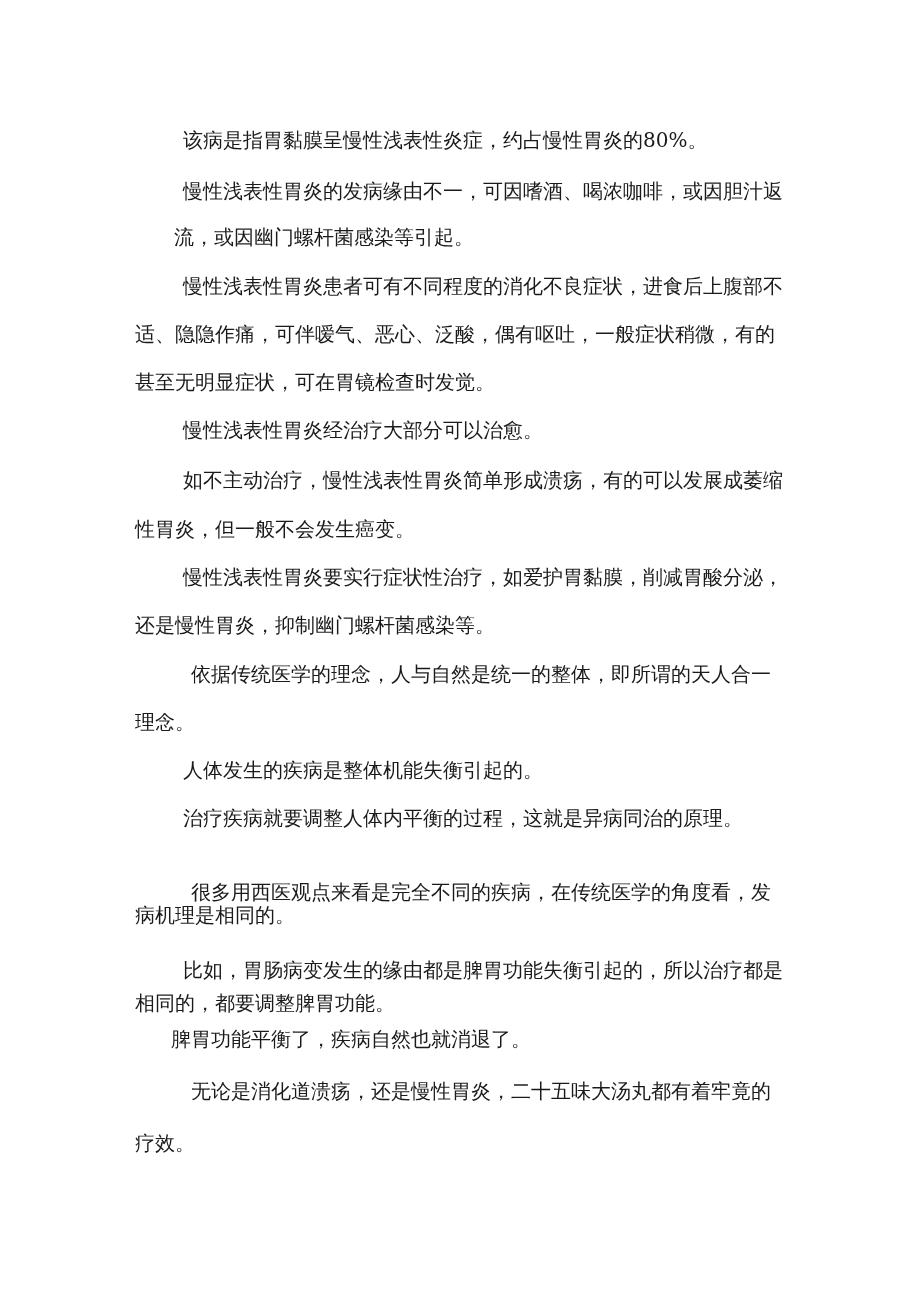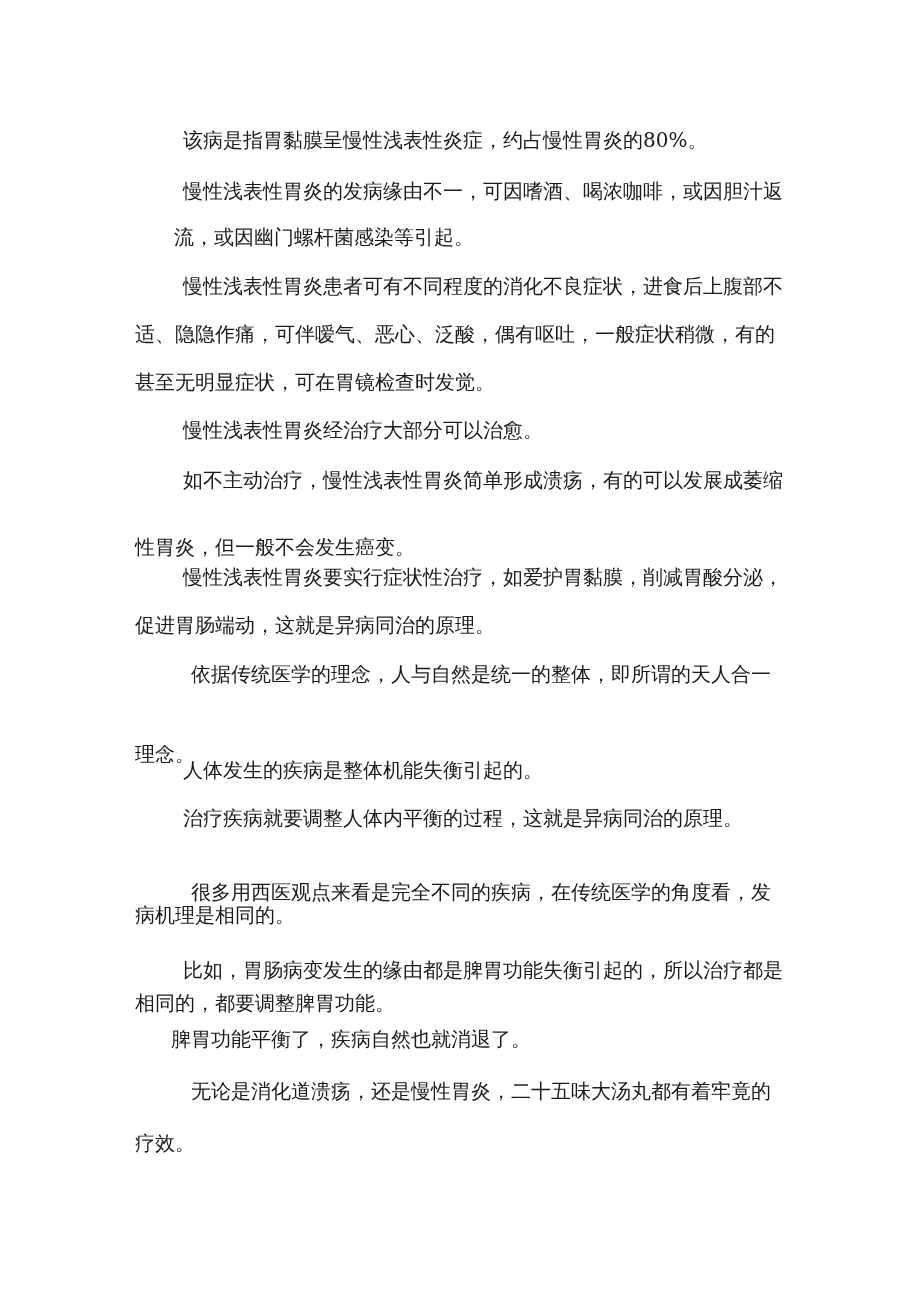--- a/index.html
+++ b/index.html
@@ -25,27 +25,27 @@
   <div class="line" style="left:183px; top:179px;">慢性浅表性胃炎的发病缘由不一，可因嗜酒、喝浓咖啡，或因胆汁返</div>
   <div class="line" style="left:135px; top:225px;margin-left:39px;">流，或因幽门螺杆菌感染等引起。</div>
 
   <div class="line" style="left:183px; top:274px;">慢性浅表性胃炎患者可有不同程度的消化不良症状，进食后上腹部不</div>
   <div class="line" style="left:135px; top:322px;text-align:right;">适、隐隐作痛，可伴嗳气、恶心、泛酸，偶有呕吐，一般症状稍微，有的</div>
   <div class="line" style="left:135px; top:370px;">甚至无明显症状，可在胃镜检查时发觉。</div>
 
   <div class="line" style="left:183px; top:418px;">慢性浅表性胃炎经治疗大部分可以治愈。</div>
 
   <div class="line" style="left:183px; top:468px;">如不主动治疗，慢性浅表性胃炎简单形成溃疡，有的可以发展成萎缩</div>
-  <div class="line" style="left:135px; top:517px;margin-top:18px;">性胃炎，但一般不会发生癌变。</div>
+  <div class="line" style="left:135px; top:517px;">性胃炎，但一般不会发生癌变。</div>
 
   <div class="line" style="left:183px; top:565px;">慢性浅表性胃炎要实行症状性治疗，如爱护胃黏膜，削减胃酸分泌，</div>
-  <div class="line" style="left:135px; top:613px;">促进胃肠端动，这就是异病同治的原理。</div>
+  <div class="line" style="left:135px; top:613px;">还是慢性胃炎，抑制幽门螺杆菌感染等。</div>
 
   <div class="line" style="left:191px; top:662px;">依据传统医学的理念，人与自然是统一的整体，即所谓的天人合一</div>
-  <div class="line" style="left:135px; top:710px;margin-top:32px;">理念。</div>
+  <div class="line" style="left:135px; top:710px;">理念。</div>
 
   <div class="line" style="left:183px; top:758px;">人体发生的疾病是整体机能失衡引起的。</div>
 
   <div class="line" style="left:183px; top:806px;">治疗疾病就要调整人体内平衡的过程，这就是异病同治的原理。</div>
 
   <div class="line" style="left:191px; top:855px;margin-top:25px;">很多用西医观点来看是完全不同的疾病，在传统医学的角度看，发</div>
   <div class="line" style="left:135px; top:903px;">病机理是相同的。</div>
 
   <div class="line" style="left:183px; top:958px;">比如，胃肠病变发生的缘由都是脾胃功能失衡引起的，所以治疗都是</div>
   <div class="line" style="left:135px; top:991px;">相同的，都要调整脾胃功能。</div>

